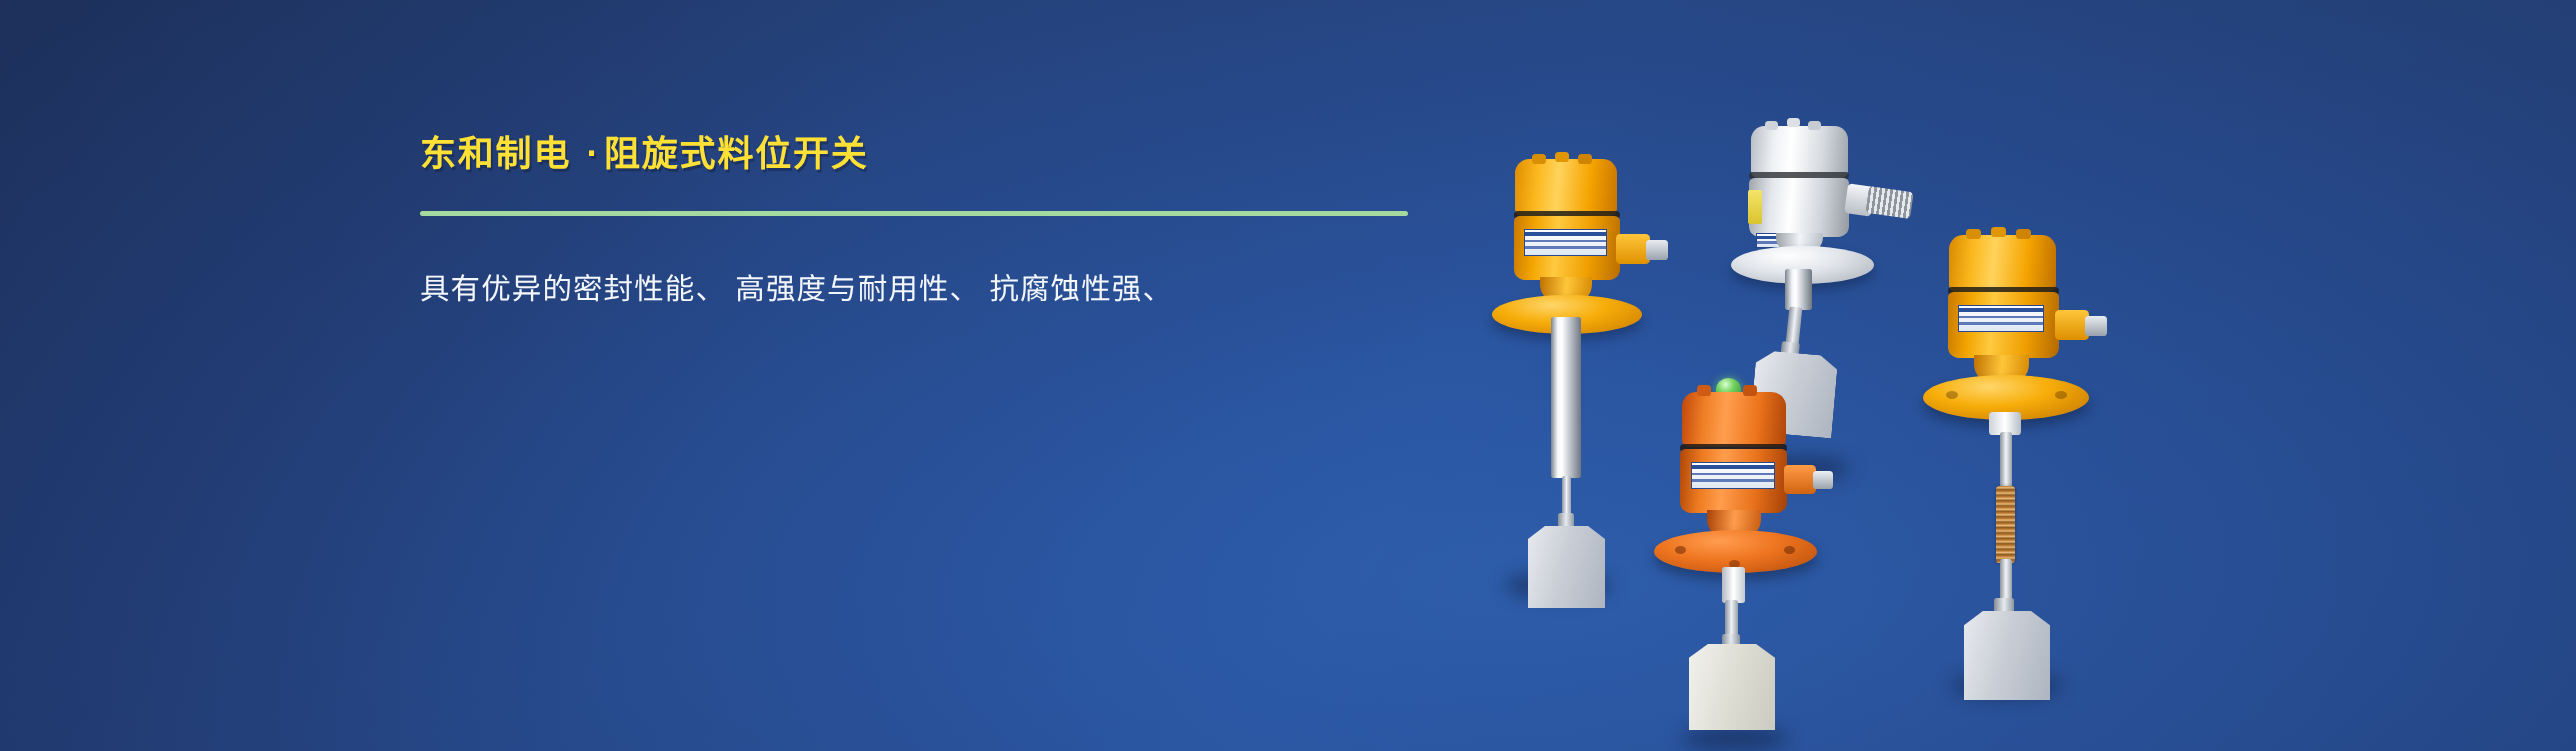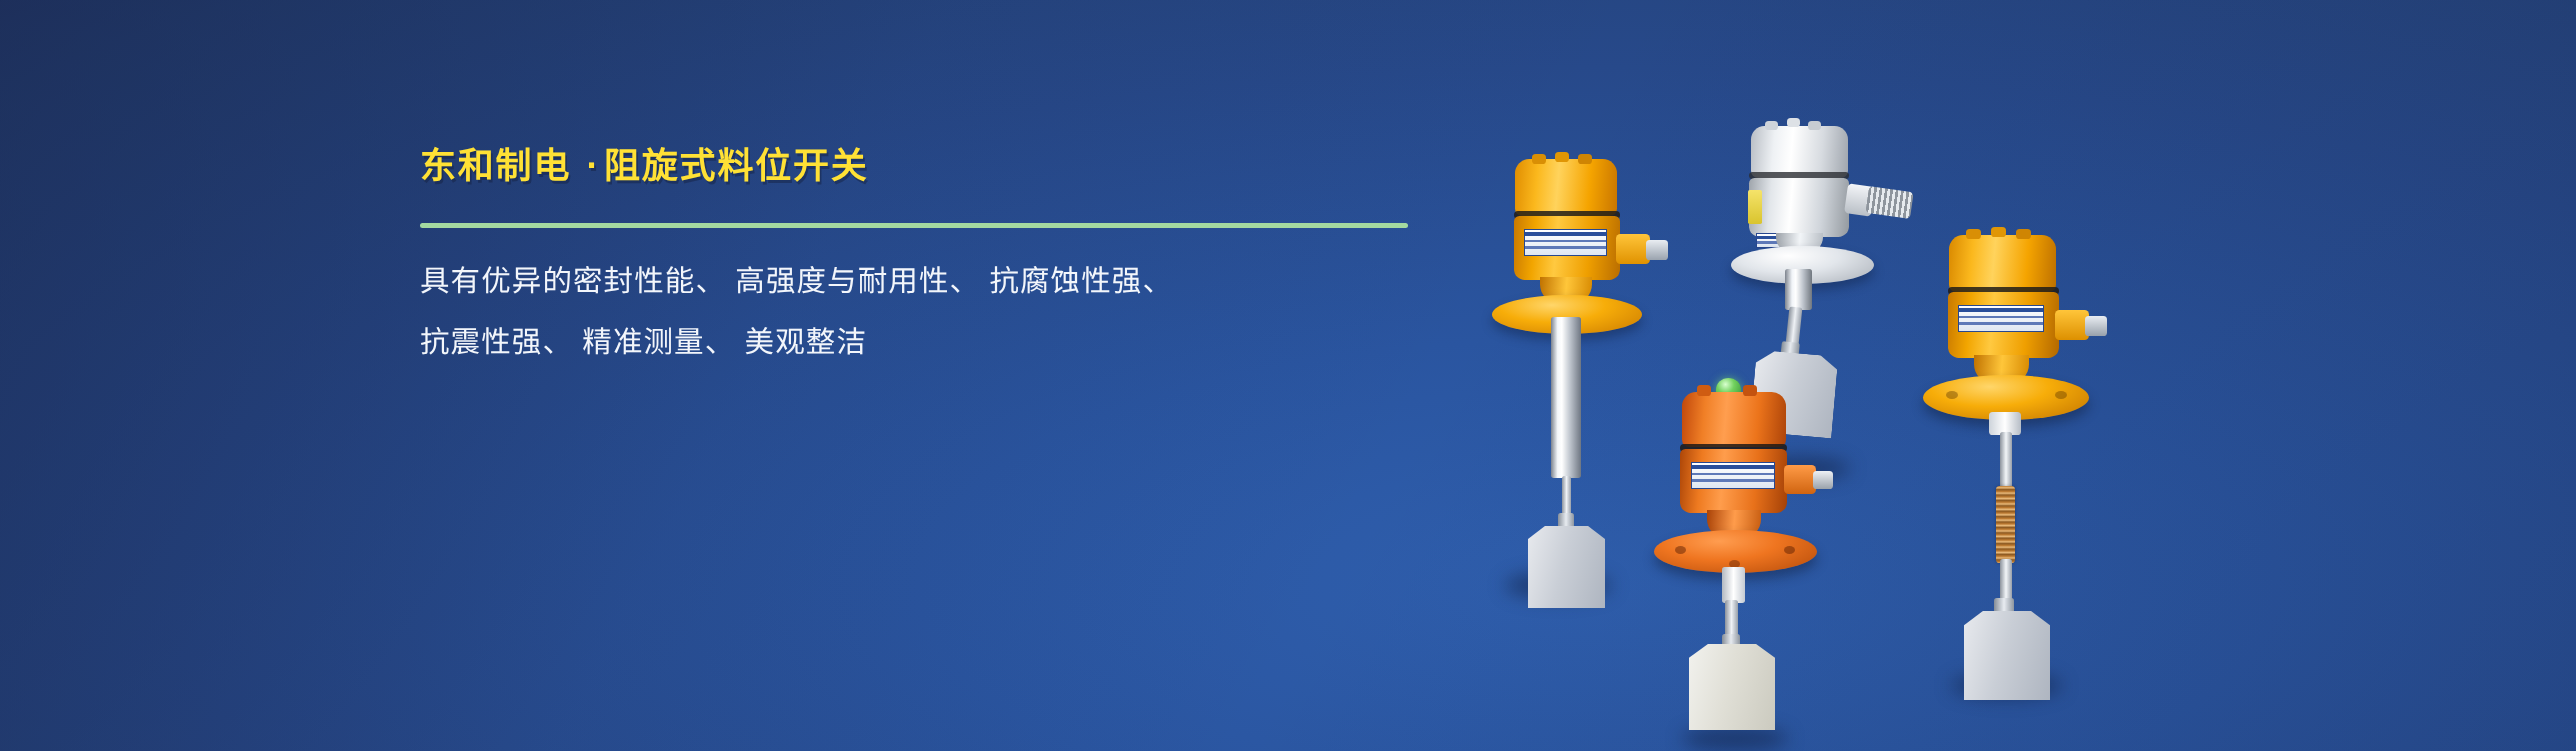--- a/index.html
+++ b/index.html
@@ -15,42 +15,42 @@
     position:relative;width:2576px;height:751px;overflow:hidden;
     background:
       radial-gradient(120% 150% at 62% 78%, #2f5fae 0%, #2a55a0 22%, #27498a 46%, #244176 68%, #22335f 86%, #1f2d55 100%);
   }
   .banner::after{
     content:"";position:absolute;inset:0;pointer-events:none;
     background:linear-gradient(118deg, rgba(24,36,74,.55) 0%, rgba(24,36,74,.10) 32%, rgba(0,0,0,0) 55%, rgba(20,30,64,.18) 100%);
   }
 
   
-  .copy{position:absolute;left:420px;top:144px;width:1055px;z-index:6;}
+  .copy{position:absolute;left:420px;top:132px;width:1055px;z-index:6;}
 
   .eyebrow{
     font-size:36px;font-weight:700;letter-spacing:1.8px;color:#ffe135;
     line-height:1.2;white-space:nowrap;
     text-shadow:1.8px 2.7px 0 rgba(20,30,62,.45);
   }
   .eyebrow .dot-sep{padding:0 3.6px;}
 
   .headline{
     margin-top:39px;
     font-size:54px;font-weight:700;letter-spacing:2.7px;color:#ffe135;
     line-height:1.15;white-space:nowrap;
     text-shadow:2.7px 3.6px 0 rgba(20,30,62,.42);
   }
 
   .rule{
     margin-top:36px;height:4.5px;width:988px;border-radius:2.7px;
     background:#a4d9a0;
   }
 
-  .features{margin-top:38px;}
+  .features{margin-top:58px;}
   .feature-line{
     font-size:29.5px;color:#f3f6fb;line-height:1.0;letter-spacing:1.1px;
     white-space:nowrap;font-weight:400;
   }
   .feature-line + .feature-line{margin-top:32px;}
 
   
   .products{position:absolute;left:1467px;top:54px;width:733px;height:644px;z-index:5;}
   .prod{position:absolute;}
 
@@ -100,21 +100,20 @@
     <div class="eyebrow">
       <span>东和制电</span>
       <span class="dot-sep">·</span><span>阻旋式料位开关</span>
     </div>
 
 
     <div class="rule"></div>
 
     <div class="features">
       <div class="feature-line">具有优异的密封性能、 高强度与耐用性、 抗腐蚀性强、</div>
-      <div class="feature-line">抗震性强、 精准测量、 美观整洁</div>
     </div>
   </div>
 
   <div class="products">
 
     <div class="prod" id="p1">
       <div class="shadow" style="left:19.7px;top:420px;width:107px;height:27px;"></div>
 
       <div class="cap" style="left:30px;top:7.2px;width:102px;height:57px;
                   background:linear-gradient(95deg,#e08d00 0%,#fbb81d 22%,#ffd35c 42%,#f5a400 72%,#c87500 100%);

